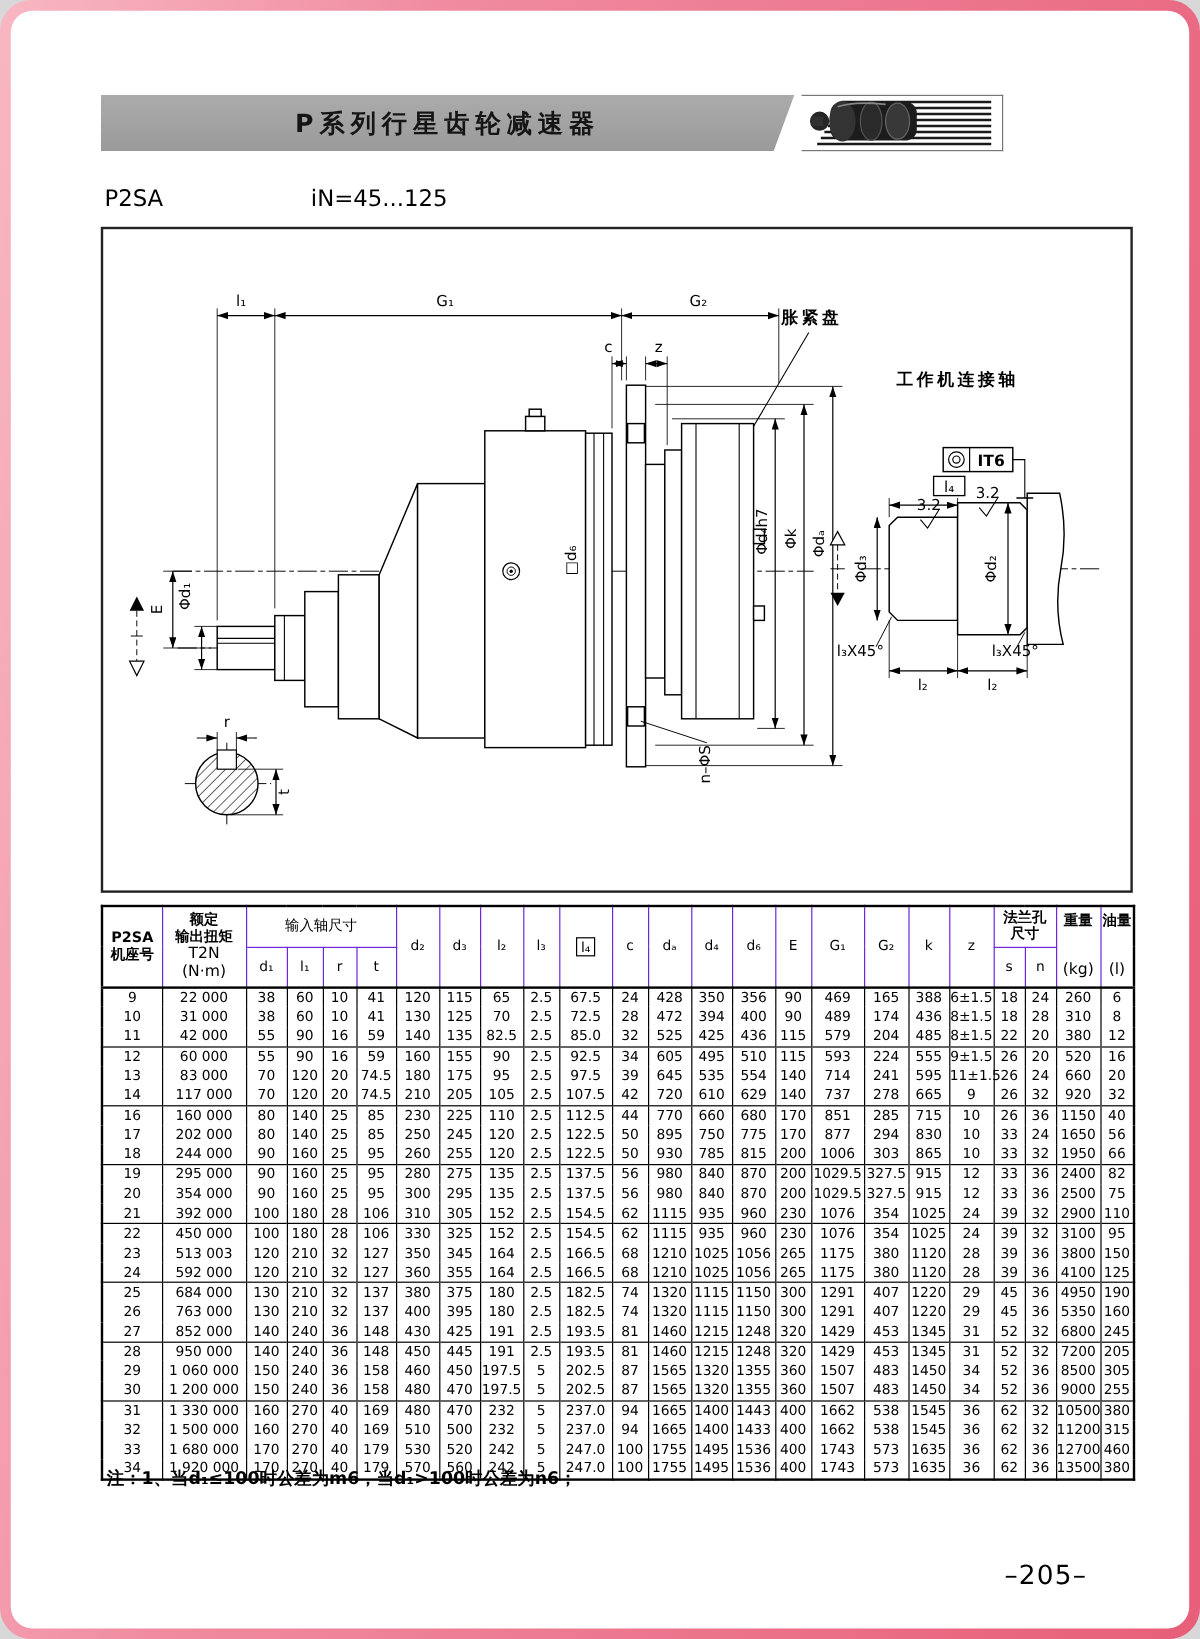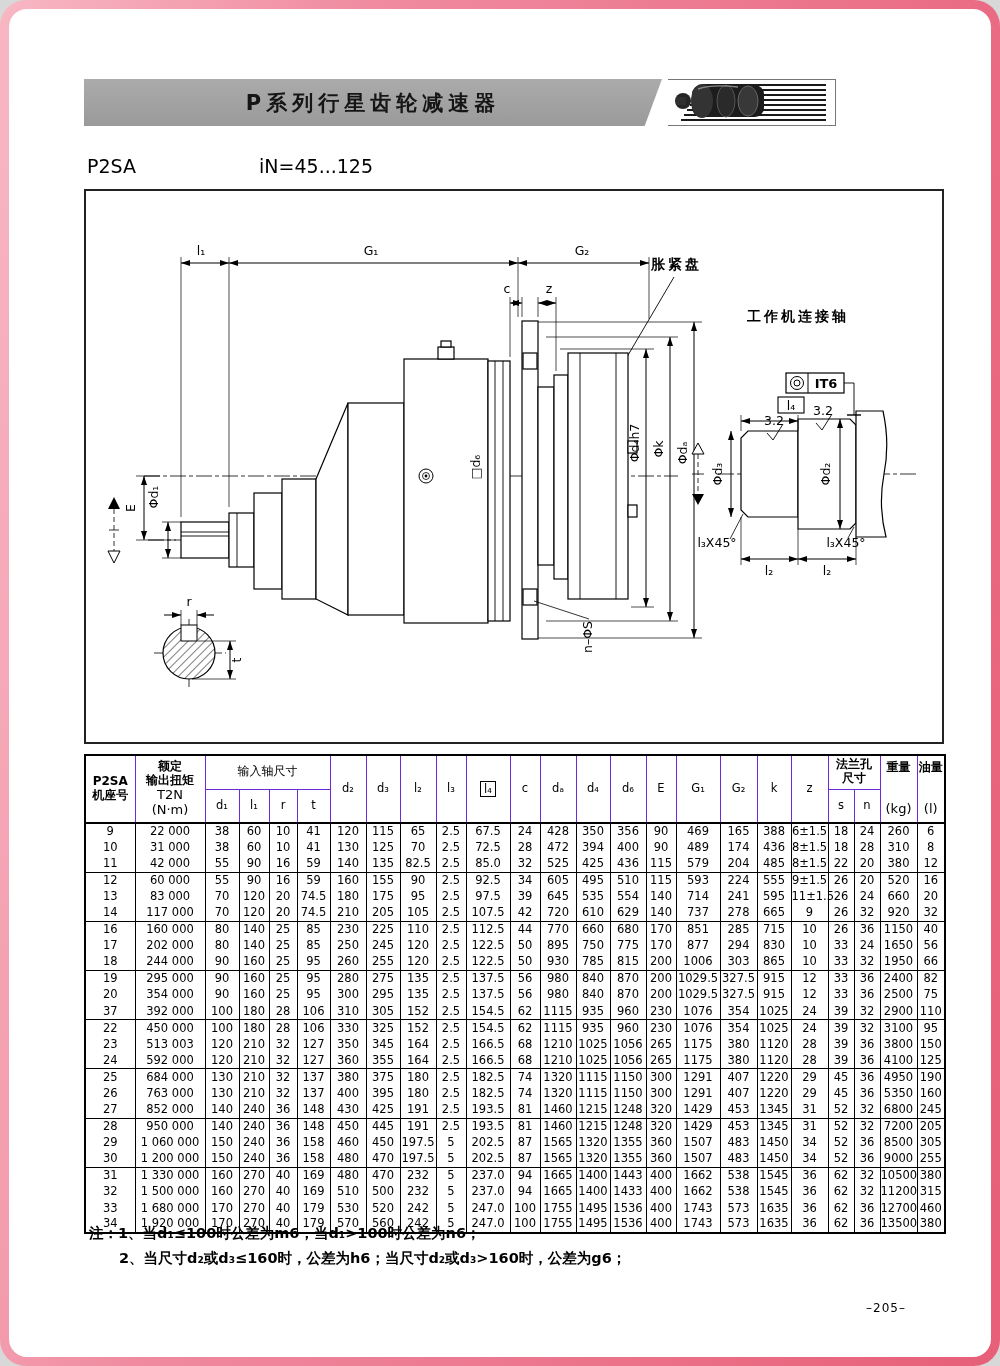--- a/index.html
+++ b/index.html
@@ -50,21 +50,21 @@
   .spec-table thead{border-bottom:2px solid #000;}
   .spec-table td{height:16.4px;border-top:none;border-bottom:none;}
   .spec-table tr.group-start td{border-top:1.5px solid #000;}
   .hcn{font-size:12px;font-weight:bold;}
   .hsm{font-size:13px;}
   .boxed{border:1px solid #000;padding:0 3px;display:inline-block;line-height:1.3;}
   .wcell{display:flex;flex-direction:column;justify-content:space-between;height:64px;padding:4px 0;}
   
   .notes{position:absolute;left:80px;top:1212px;width:760px;font-size:14.5px;font-weight:600;color:#000;line-height:1.75;}
   .notes .ind{padding-left:30px;}
-  .page-num{position:absolute;right:85px;top:1292px;font-size:12px;color:#000;letter-spacing:1px;}
+  .page-num{position:absolute;right:85px;top:1292px;font-size:22px;color:#000;letter-spacing:1px;}
 </style>
 </head>
 <body>
 
 <div class="frame">
 <div class="page">
 
   <div class="header-row">
     <div class="title-bar">
       <span class="t">P系列行星齿轮减速器</span>
@@ -644,21 +644,21 @@
             <td>1029.5</td>
             <td>327.5</td>
             <td>915</td>
             <td>12</td>
             <td>33</td>
             <td>36</td>
             <td>2500</td>
             <td>75</td>
           </tr>
           <tr>
-            <td>37</td>
+            <td>21</td>
             <td>392 000</td>
             <td>100</td>
             <td>180</td>
             <td>28</td>
             <td>106</td>
             <td>310</td>
             <td>305</td>
             <td>152</td>
             <td>2.5</td>
             <td>154.5</td>
@@ -1014,19 +1014,18 @@
             <td>13500</td>
             <td>380</td>
           </tr>
         </tbody>
   </table>
 
   <div class="notes">
     <div>
       <span>注：</span><span>1、当d₁≤100时公差为m6，当d₁&gt;100时公差为n6；</span>
     </div>
-    <div class="ind">2、当尺寸d₂或d₃≤160时，公差为h6；当尺寸d₂或d₃&gt;160时，公差为g6；</div>
   </div>
 
   <div class="page-num">–205–</div>
 
 </div>
 </div>
 
 </body></html>

